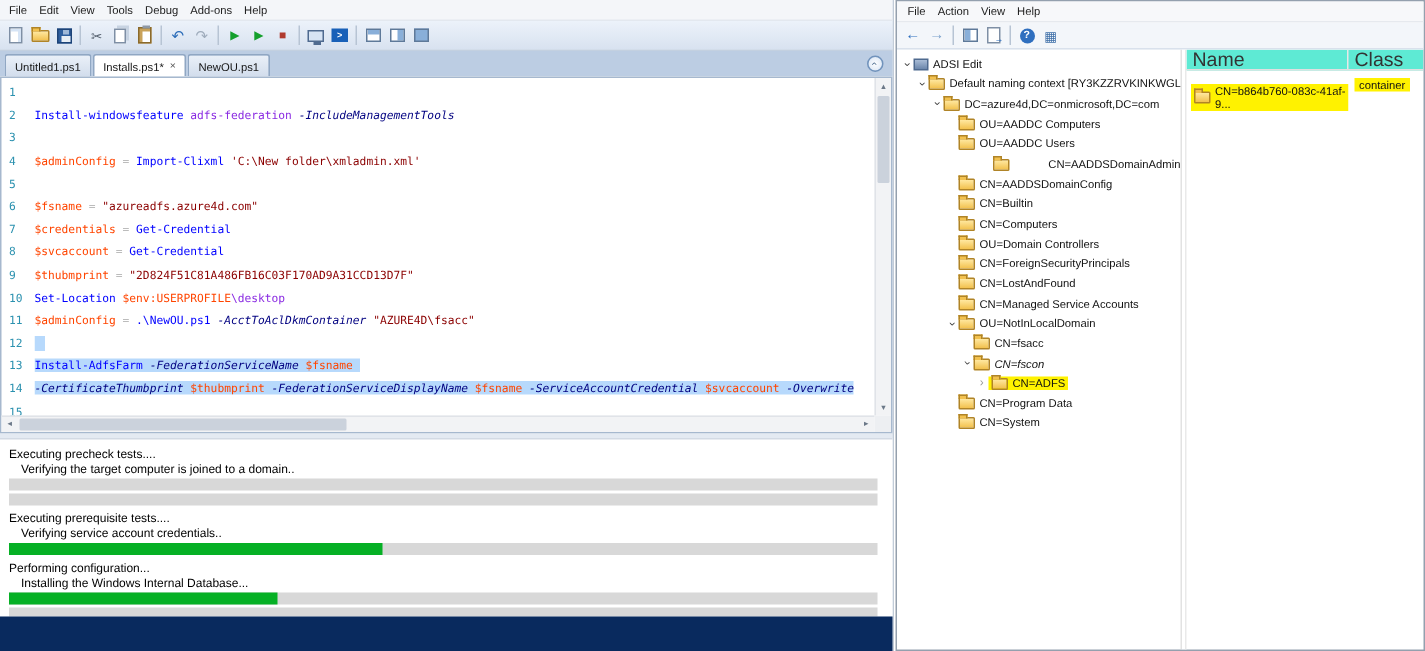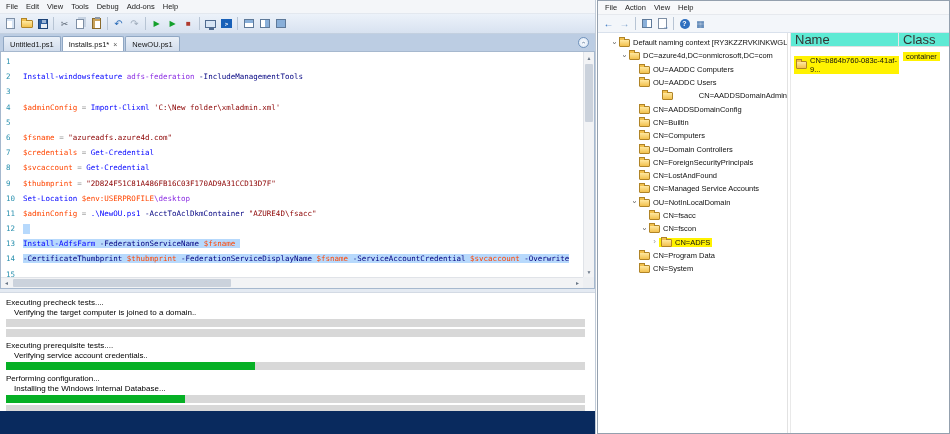--- a/index.html
+++ b/index.html
@@ -41,21 +41,21 @@
   #code { position:absolute; left:0; top:0; right:11px; bottom:11px;
           overflow:hidden; padding-top:2px; }
   .code-line { display:flex; height:15.2px; line-height:15.2px;
                font-family:"DejaVu Sans Mono", monospace; font-size:7.5px; }
   .gutter { width:22px; flex:none; padding-left:5px; color:#2B91AF; }
   .line-body { flex:1; overflow:hidden; }
   .seg { white-space:pre; }
   .seg.sel { background:var(--sel,#B7D9FC); }
   .sel-stub { display:inline-block; width:7px; height:10px;
               background:var(--sel,#B7D9FC); vertical-align:middle; }
-  .tk-cmd { color:#0000FF; } .tk-param { color:#000080; } .tk-var { color:#FF4500; }
+  .tk-cmd { color:#0000FF; } .tk-param { color:#000080;font-style:italic; } .tk-var { color:#FF4500; }
   .tk-str { color:#8B0000; } .tk-op { color:#A9A9A9; } .tk-arg { color:#8A2BE2; }
   .tk-plain { color:#000; }
 
   .vscroll { position:absolute; right:0; top:0; bottom:11px; width:11px;
              background:#F2F3F5; border-left:1px solid #E0E3E8; }
   .vscroll .sarrow { height:11px; display:flex; align-items:center; justify-content:center;
                      font-size:5px; color:#6B7888; }
   .vscroll .sthumb { position:absolute; left:1px; right:1px; top:12px; height:58px;
                      background:#CBD2DC; border-radius:1px; }
   .vscroll .sarrow.down { position:absolute; bottom:0; left:0; right:0; }
@@ -356,20 +356,25 @@
         <div class="tsep"></div>
         <div class="tbtn">
           <span class="ic-help">?</span>
         </div>
         <div class="tbtn">
           <span style="color: rgb(62, 111, 168); font-size: 9px;">▦</span>
         </div>
       </div>
     <div class="adsi-body">
       <div class="tree-pane" id="adsi-tree">
+          <div class="tree-row" style="padding-left: 2px;">
+            <span class="tree-arrow expanded"><span>›</span></span>
+            <span class="ic-adsi"></span>
+            <span class="tree-label">ADSI Edit</span>
+          </div>
           <div class="tree-row" style="padding-left: 12px;">
             <span class="tree-arrow expanded"><span>›</span></span>
             <span class="folder"></span>
             <span class="tree-label">Default naming context [RY3KZZRVKINKWGL.azure...</span>
           </div>
           <div class="tree-row" style="padding-left: 22px;">
             <span class="tree-arrow expanded"><span>›</span></span>
             <span class="folder"></span>
             <span class="tree-label">DC=azure4d,DC=onmicrosoft,DC=com</span>
           </div>
@@ -426,21 +431,21 @@
           <div class="tree-row" style="padding-left: 32px;">
             <span class="tree-arrow expanded"><span>›</span></span>
             <span class="folder"></span>
             <span class="tree-label">OU=NotInLocalDomain</span>
           </div>
           <div class="tree-row" style="padding-left: 42px;">
             <span class="tree-arrow"></span>
             <span class="folder"></span>
             <span class="tree-label">CN=fsacc</span>
           </div>
-          <div class="tree-row" style="padding-left: 42px;">
+          <div class="tree-row" style="padding-left: 42px; font-style: italic;">
             <span class="tree-arrow expanded"><span>›</span></span>
             <span class="folder"></span>
             <span class="tree-label">CN=fscon</span>
           </div>
           <div class="tree-row" style="padding-left: 52px;">
             <span class="tree-arrow collapsed"><span>›</span></span>
             <span class="hlwrap">
               <span class="folder"></span>
               <span class="tree-label">CN=ADFS</span>
             </span>

